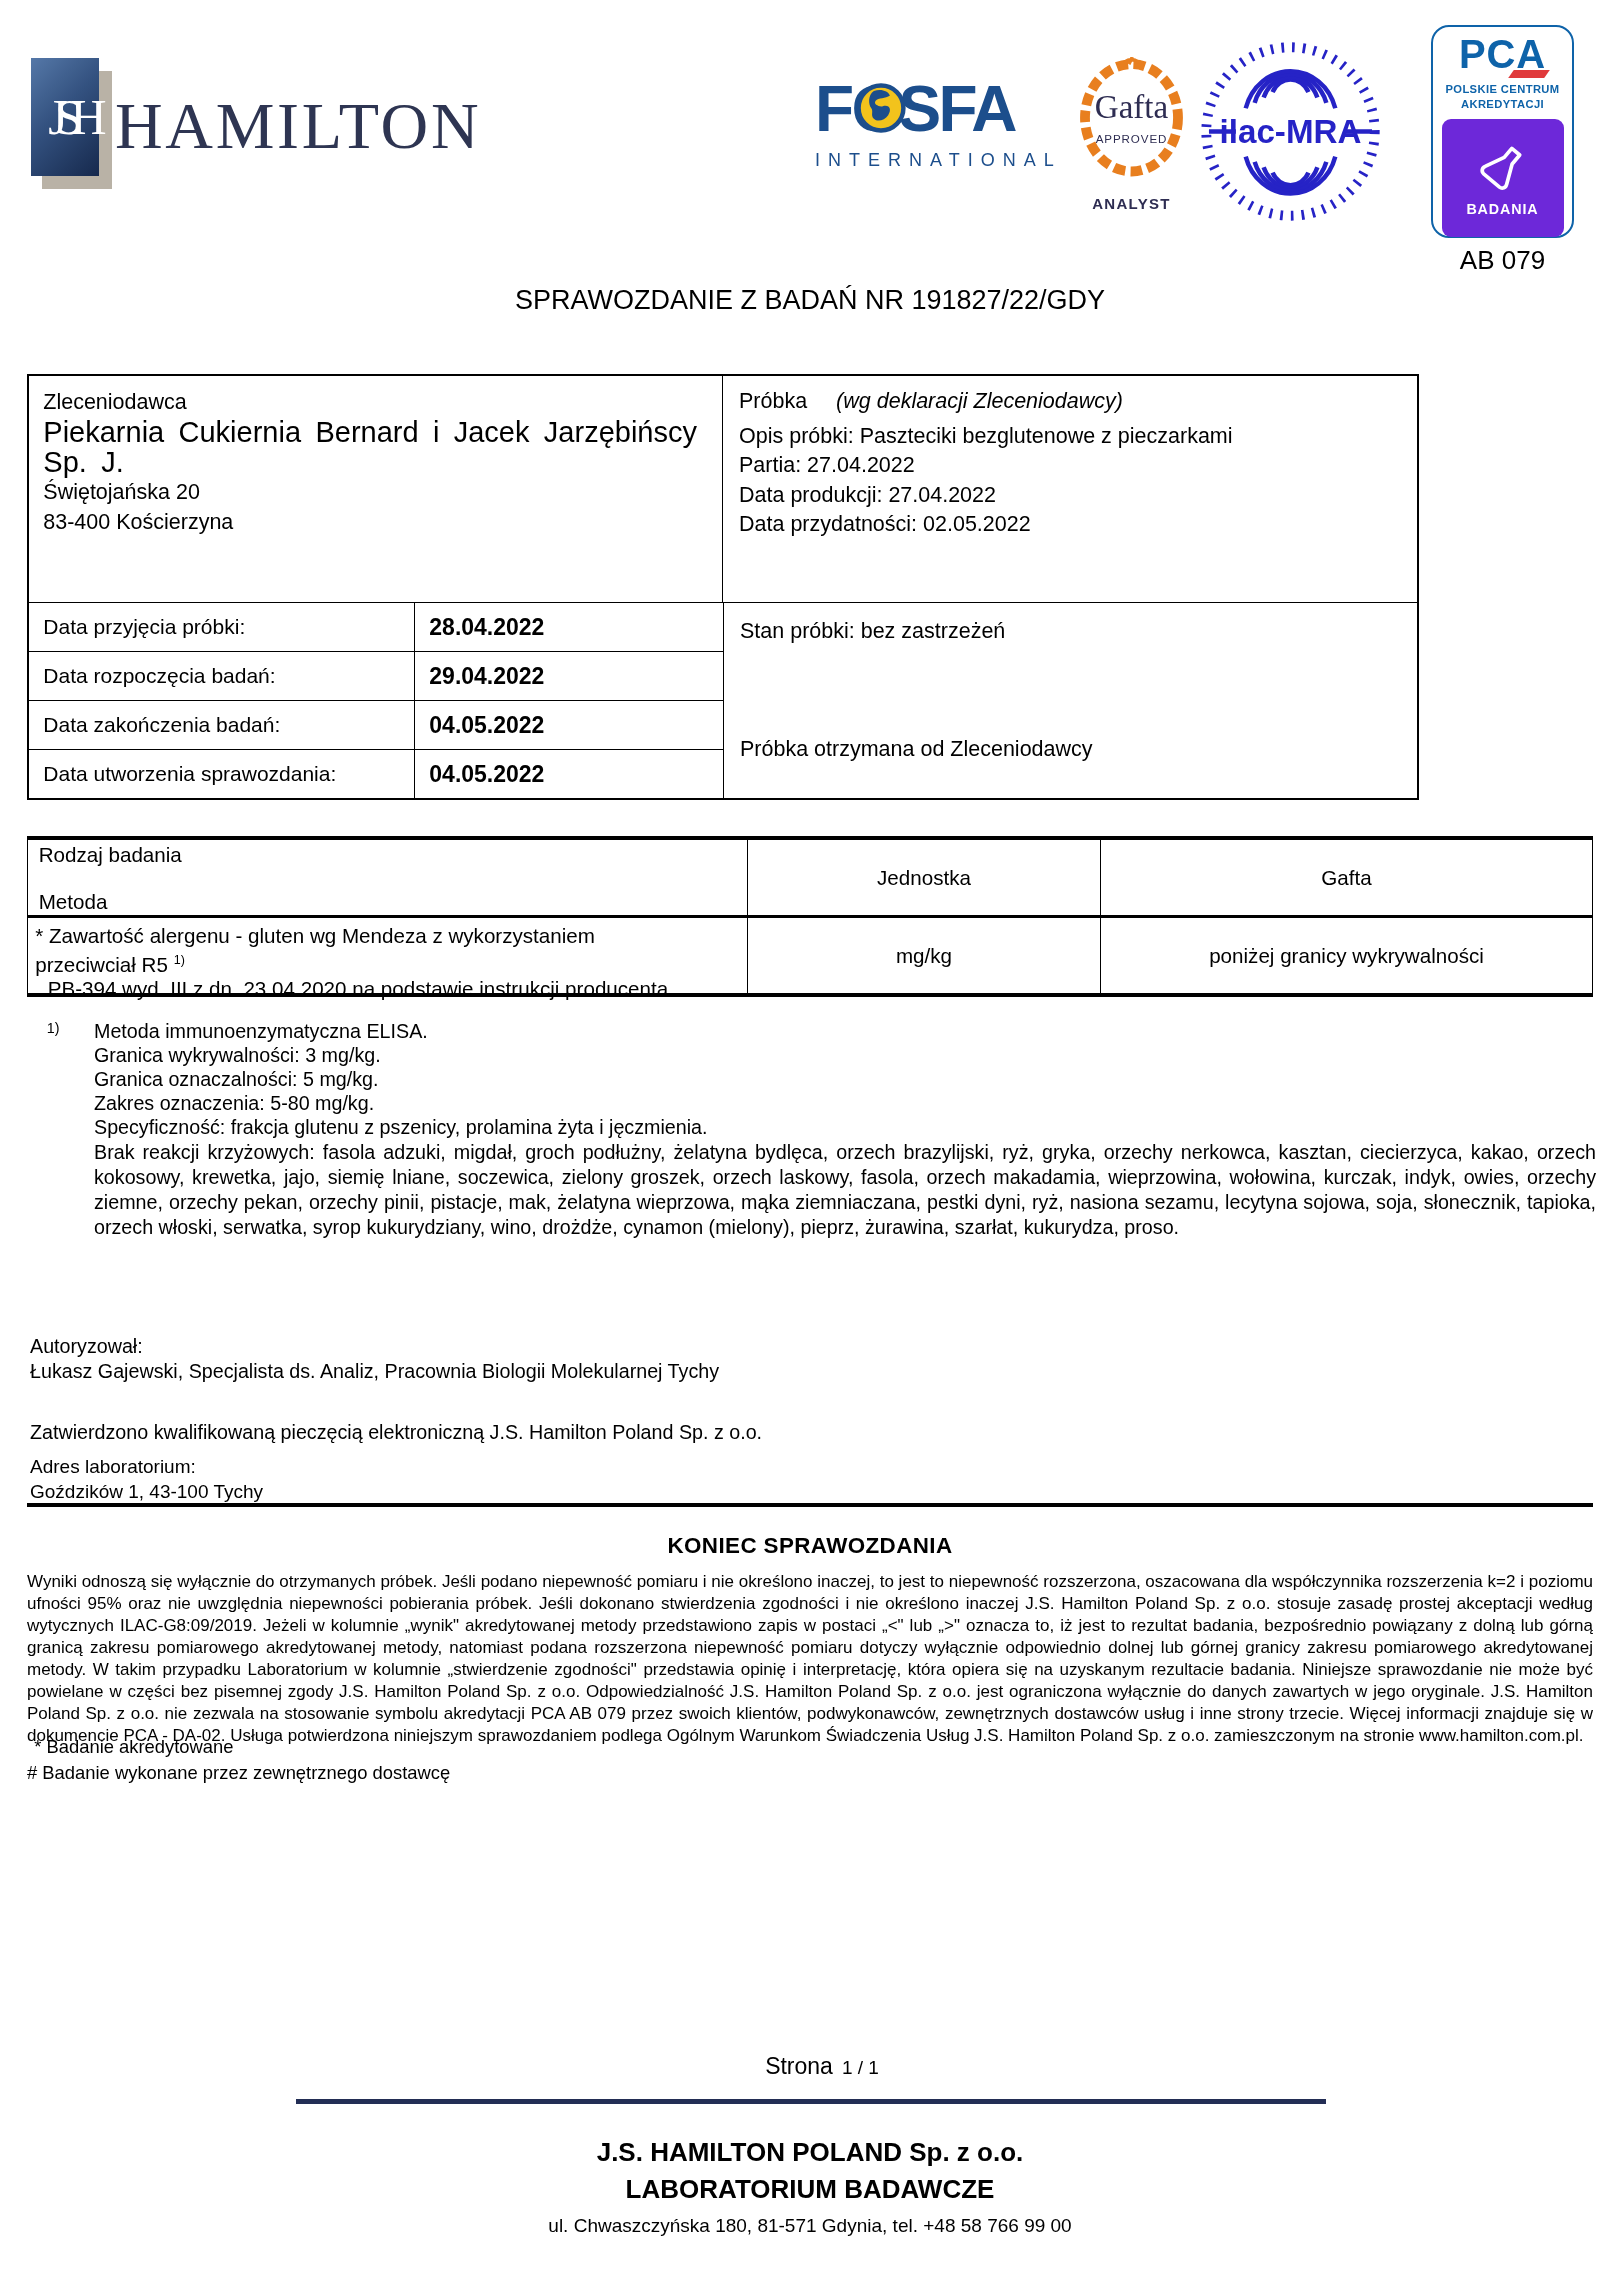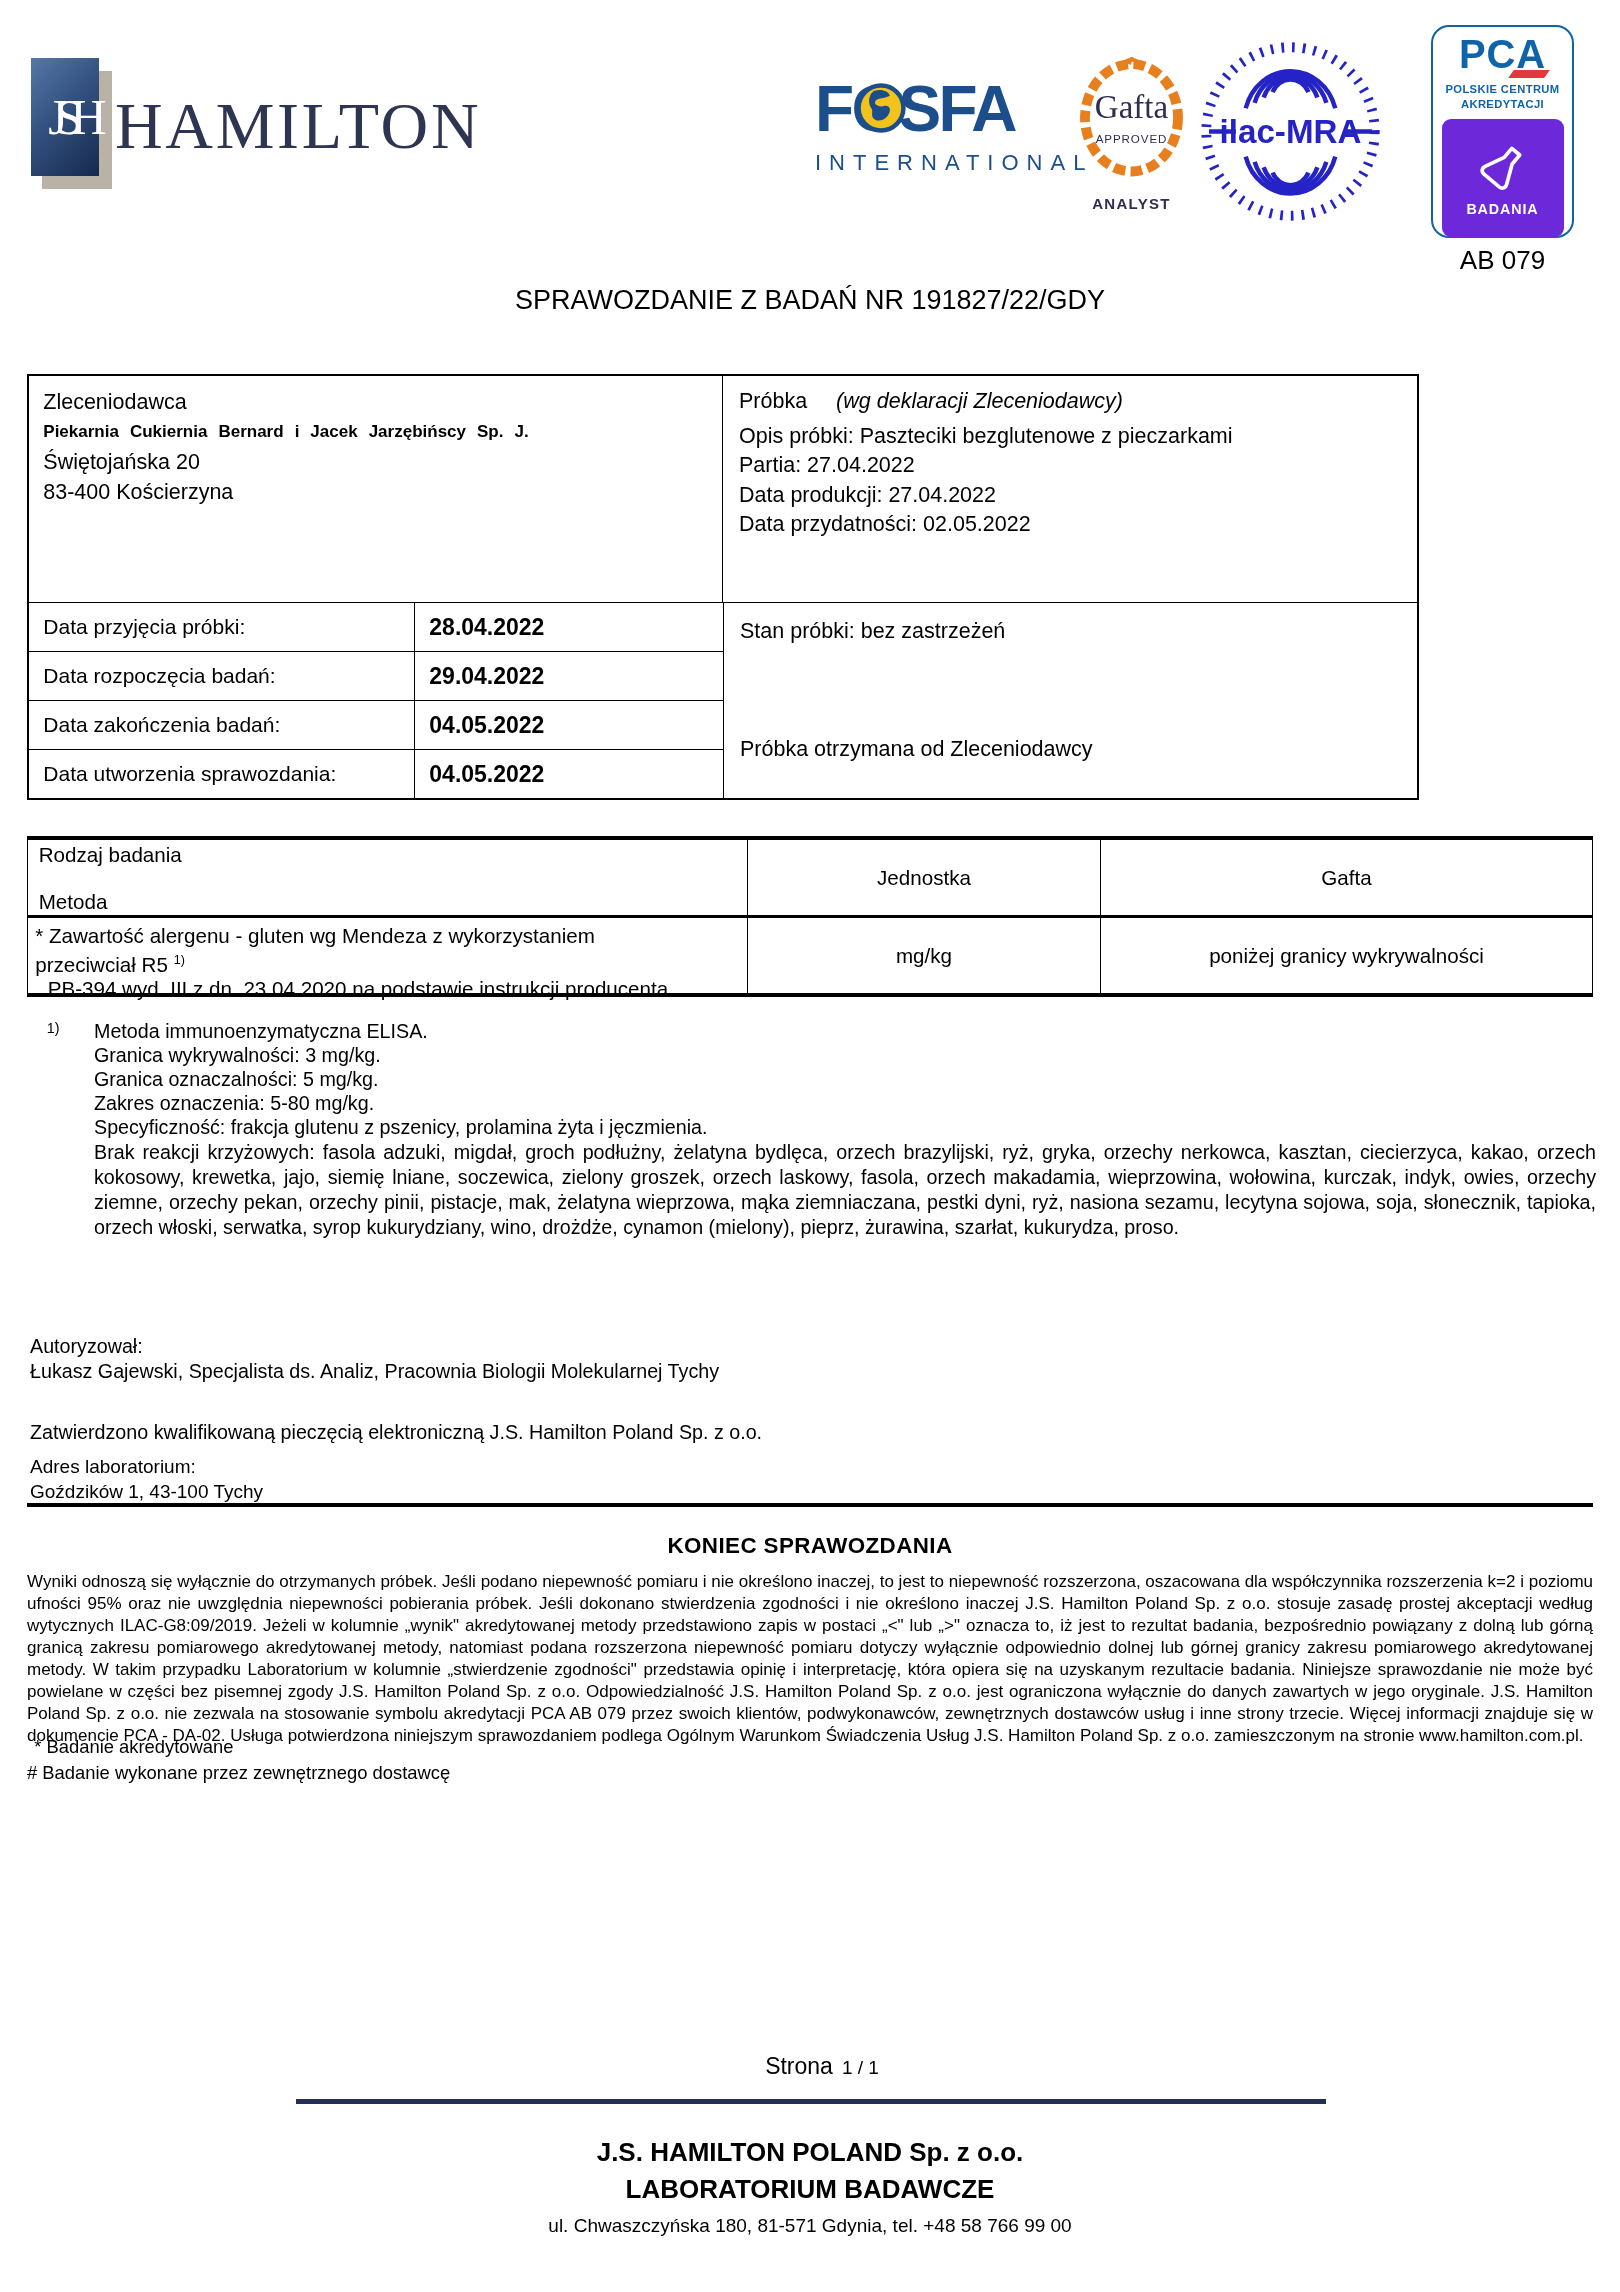--- a/index.html
+++ b/index.html
@@ -21,21 +21,21 @@
     letter-spacing:-12.5px;margin-right:-12.5px;font-weight:400;
   }
   .hamilton-text{
     left:115px;top:93px;font-family:"Liberation Serif",serif;
     font-size:66px;line-height:1;color:#2e3552;letter-spacing:2.7px;
   }
 
   .fosfa{left:815px;top:77px;width:269px;color:#1c4e8c;}
   .fosfa-name{position:relative;font-size:64px;font-weight:700;letter-spacing:-2.7px;line-height:1;}
   .fosfa-globe{position:absolute;left:40px;top:4.5px;width:52px;height:52px;}
-  .fosfa-sub{margin-top:9px;font-size:22px;letter-spacing:8px;}
+  .fosfa-sub{margin-top:9px;font-size:18px;letter-spacing:8px;}
 
   .gafta{left:1075px;top:57px;width:113px;text-align:center;color:#2e2d52;}
   .gafta-wreath-wrap{position:relative;width:113px;height:127px;}
   .gafta-name{position:absolute;left:0;right:0;top:32px;font-family:"Liberation Serif",serif;font-size:33px;}
   .gafta-approved{position:absolute;left:0;right:0;top:75px;font-size:11.6px;letter-spacing:0.9px;}
   .gafta-analyst{margin-top:10.7px;font-size:15px;font-weight:700;letter-spacing:1.3px;}
 
   .ilac{left:1200px;top:41px;width:181px;height:181px;}
 
   .pca{left:1431px;top:25px;width:143px;text-align:center;}
@@ -56,21 +56,21 @@
   
   .title{left:0;top:285px;width:100%;text-align:center;font-size:27px;letter-spacing:0;}
 
   
   .info-table{
     left:27px;top:374px;width:1392px;box-sizing:border-box;border:2.7px solid #000;
     display:grid;grid-template-columns:385px 309px 1fr;
     grid-template-rows:226px 49px 49px 49px 49px;font-size:21.5px;
   }
   .c-client{grid-column:1/3;grid-row:1;border-right:1.8px solid #000;padding:10.7px 14.3px;line-height:30px;}
-  .client-name{font-weight:700;font-size:17px;word-spacing:6.3px;}
+  .client-name{font-weight:400;font-size:29px;word-spacing:6.3px;}
   .c-sample{grid-column:3;grid-row:1;padding:10.7px 16px;line-height:29.6px;}
   .sample-head{margin-bottom:5.4px;}
   .sample-note{font-style:italic;margin-left:23px;}
   .c-l{border-top:1.8px solid #000;display:flex;align-items:center;padding-left:14.3px;font-size:21px;}
   .c-v{border-top:1.8px solid #000;border-left:1.8px solid #000;display:flex;align-items:center;padding-left:14.3px;font-weight:700;font-size:23px;}
   .c-right{grid-column:3;grid-row:2/6;border-top:1.8px solid #000;border-left:1.8px solid #000;position:relative;}
   .c-right .state{position:absolute;left:16px;top:16px;}
   .c-right .received{position:absolute;left:16px;top:134px;}
 
   

